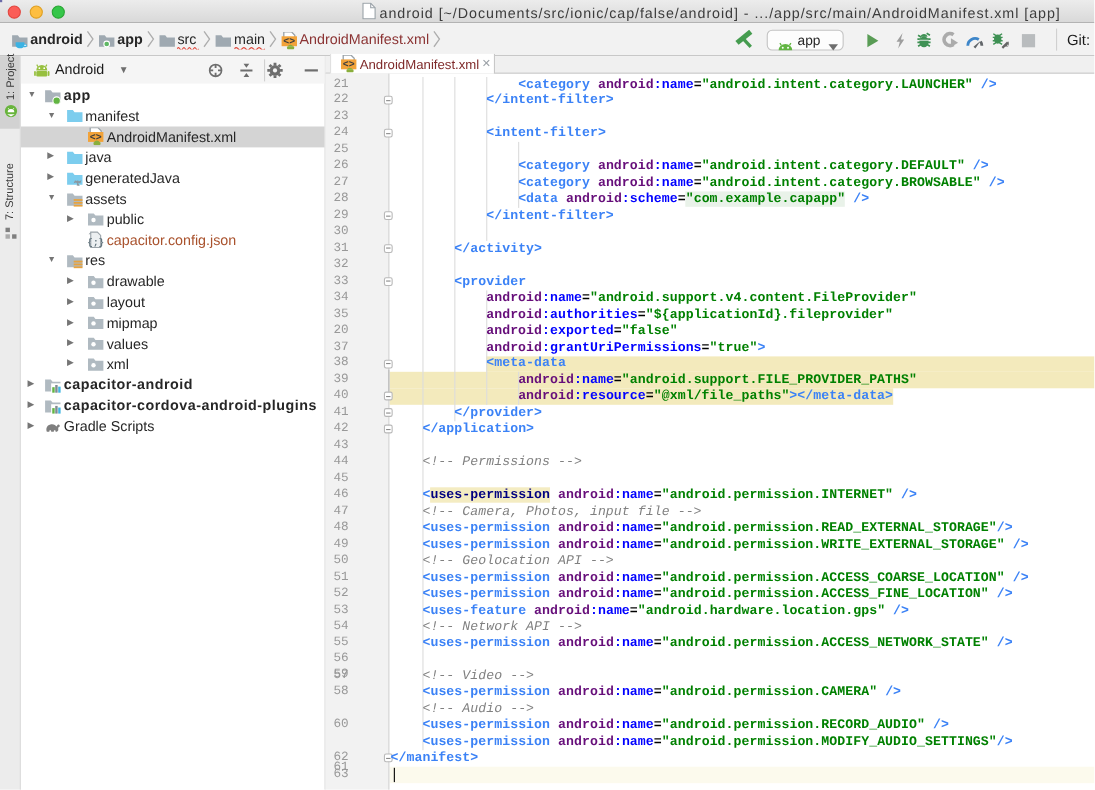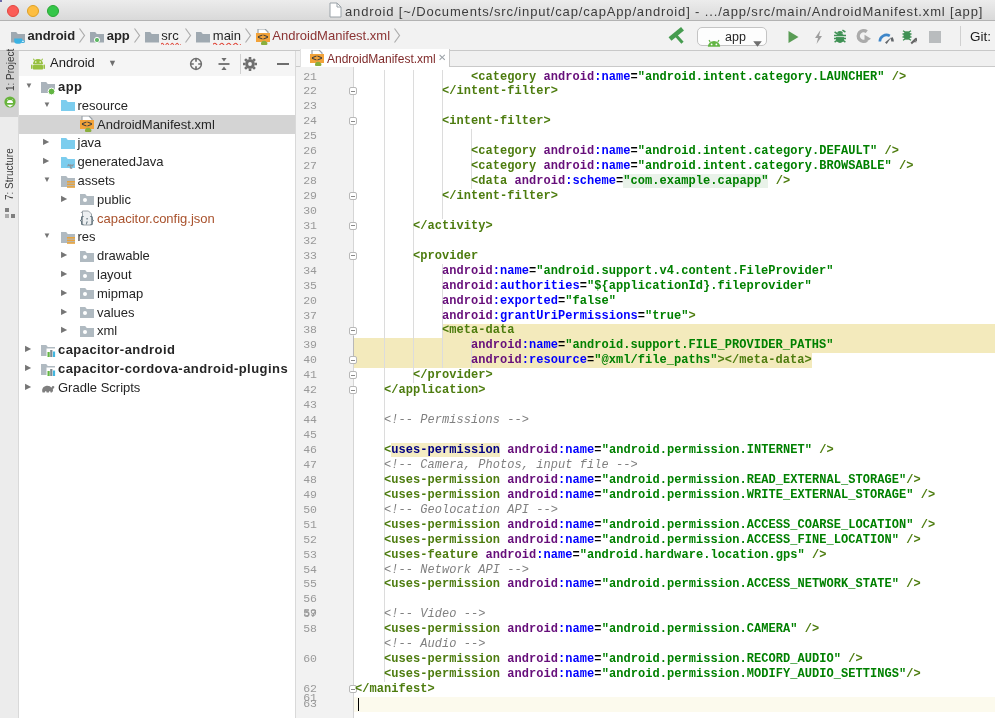--- a/index.html
+++ b/index.html
@@ -24,21 +24,21 @@
 .trow .tlb.j { color:#a9522d; }
 .arr { color:#757575; font-size:8px; }
 #tabs { position:absolute; left:296px; top:51px; width:699px; height:16px; background:#f0f0f0; border-bottom:1px solid #c9c9c9; }
 #tab { position:absolute; left:300px; top:49px; width:150px; height:18px; background:#fff; border-left:1px solid #e0e0e0; border-right:1px solid #c8c8c8; }
 #gutter { position:absolute; left:296px; top:67px; width:58px; height:651px; background:#f2f2f2; border-right:1px solid #d5d5d5; }
 .ln { position:absolute; left:296px; width:21px; text-align:right; font-family:"Liberation Mono",monospace; font-size:11.5px; color:#999; height:14.94px; line-height:14.94px; }
 .fold { position:absolute; left:348.5px; width:8px; height:8px; background:#fff; border:1px solid #b8b8b8; border-radius:2px; }
 .fold::after { content:""; position:absolute; left:1.5px; top:2.6px; width:4px; height:1px; background:#8a8a8a; }
 .cl { position:absolute; left:355px; height:14.94px; line-height:14.94px; font-family:"Liberation Mono",monospace; font-size:12px; font-weight:bold; letter-spacing:0.05px; white-space:pre; color:#000; }
 .cl i { font-style:normal; }
-i.t { color:#4d7c0f; }
+i.t { color:#3b82f6; }
 i.th { color:#000080; background:#f4ecc2; }
 i.n { color:#660e7a; }
 i.a { color:#0000ff; }
 i.b { color:#000; }
 i.v { color:#008000; }
 i.vh { color:#008000; background:#e9f2e9; }
 i.c { color:#808080; font-style:italic; font-weight:normal; }
 .sel { position:absolute; background:#f3eabc; }
 .ig { position:absolute; width:1px; background:#dcdcdc; }
 </style></head>
@@ -46,21 +46,21 @@
 <div id="root">
 <div id="title">
  <div style="position:absolute;left:0;top:0;width:2px;height:2px;background:#6a6aa8"></div>
  <div class="tlight" style="left:7px;background:#fb5d57;border:1px solid #e2463f"></div>
  <div class="tlight" style="left:27px;background:#fdbe41;border:1px solid #dfa023"></div>
  <div class="tlight" style="left:47px;background:#35c649;border:1px solid #29a633"></div>
  <span class="abs" style="left:328px;top:2px"><svg width="15" height="16" viewBox="0 0 15 16">
           <path d="M2 1h7l4 4v10H2z" fill="#fff" stroke="#9aa2a8"></path>
           <path d="M9 1v4h4" fill="none" stroke="#9aa2a8"></path>
         </svg></span>
- <div id="ttext">android [~/Documents/src/input/cap/capApp/android] - .../app/src/main/AndroidManifest.xml [app]</div>
+ <div id="ttext">android [~/Documents/src/ionic/cap/false/android] - .../app/src/main/AndroidManifest.xml [app]</div>
 </div>
 <div id="nav">
  <div class="bc" style="left:10px">
         <span class="bi"><svg width="16" height="16" viewBox="0 0 16 16">
             <path d="M1 3h5.2l1.6 2H15v8.5H1z" fill="#9fa9b1"></path>
             <path d="M4.2 9.5h8v2.2a3.2 3.2 0 0 1-2.6 3.1H7a3.2 3.2 0 0 1-2.8-3.1z" fill="#3bb2e3"></path>
             <path d="M11.6 10.8c2 0 3 .6 3 1.6s-1 1.7-3 1.6z" fill="#3bb2e3"></path>
             <rect x="11.9" y="11.7" width="2" height="1" rx=".5" fill="#fff"></rect>
           </svg></span>
         <b>android</b>
@@ -211,21 +211,21 @@
             <path d="M1 3h5.2l1.6 2H15v9H1z" fill="#aab3bb"></path>
             <circle cx="11.5" cy="12.5" r="3.4" fill="#62b543" stroke="#fff" stroke-width="1"></circle>
           </svg></span>
         <span class="tlb b" style="left:39.0px">app</span>
       </div>
 <div class="trow " style="top:44.8px">
         <span style="position:absolute;left:24px;top:4px" class="arr">▼</span>
         <span style="position:absolute;left:40.5px;top:1.5px"><svg width="16" height="16" viewBox="0 0 16 16">
             <path d="M1 3h5.2l1.6 2H15v9H1z" fill="#7ccdee"></path>
           </svg></span>
-        <span class="tlb " style="left:58.5px">resource</span>
+        <span class="tlb " style="left:58.5px">manifest</span>
       </div>
 <div class="trow selrow" style="top:63.6px">
         <span style="position:absolute;left:60.0px;top:1.5px"><svg width="16" height="16" viewBox="0 0 16 16">
             <path d="M3 0h7l3 3v5H3z" fill="#fff" stroke="#9aa2a8" stroke-width="1.2"></path>
             <rect x="1" y="4" width="14" height="9" fill="#f2a33a"></rect>
             <text x="8" y="11" font-family="Liberation Mono" font-size="9" font-weight="bold" fill="#3d3d3d" text-anchor="middle">&lt;&gt;</text>
             <rect x="6" y="13" width="6.4" height="3" rx="1" fill="#8aae3c"></rect>
             <path d="M6.5 13a2.7 2.2 0 0 1 5 0z" fill="#8aae3c"></path>
           </svg></span>
         <span class="tlb " style="left:78.0px">AndroidManifest.xml</span>

